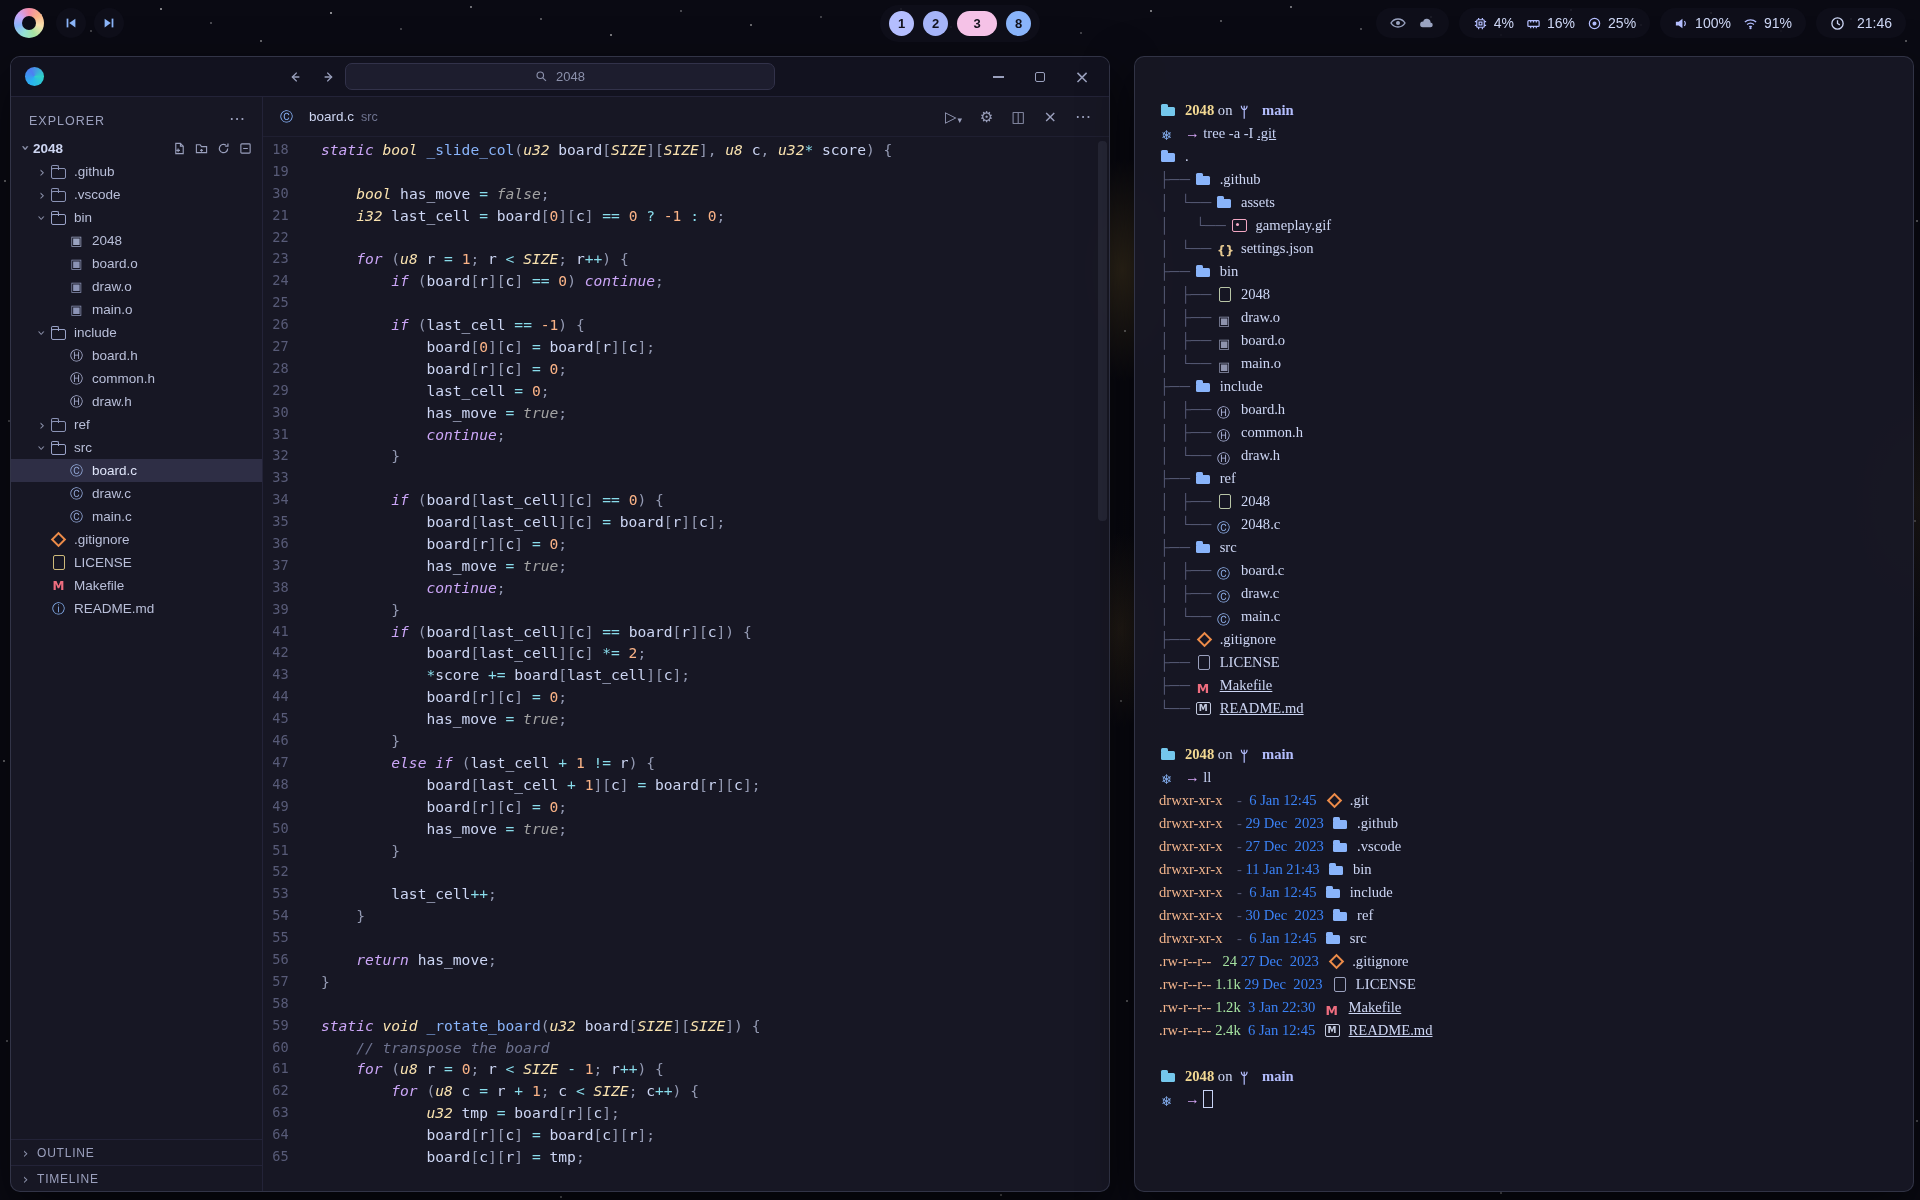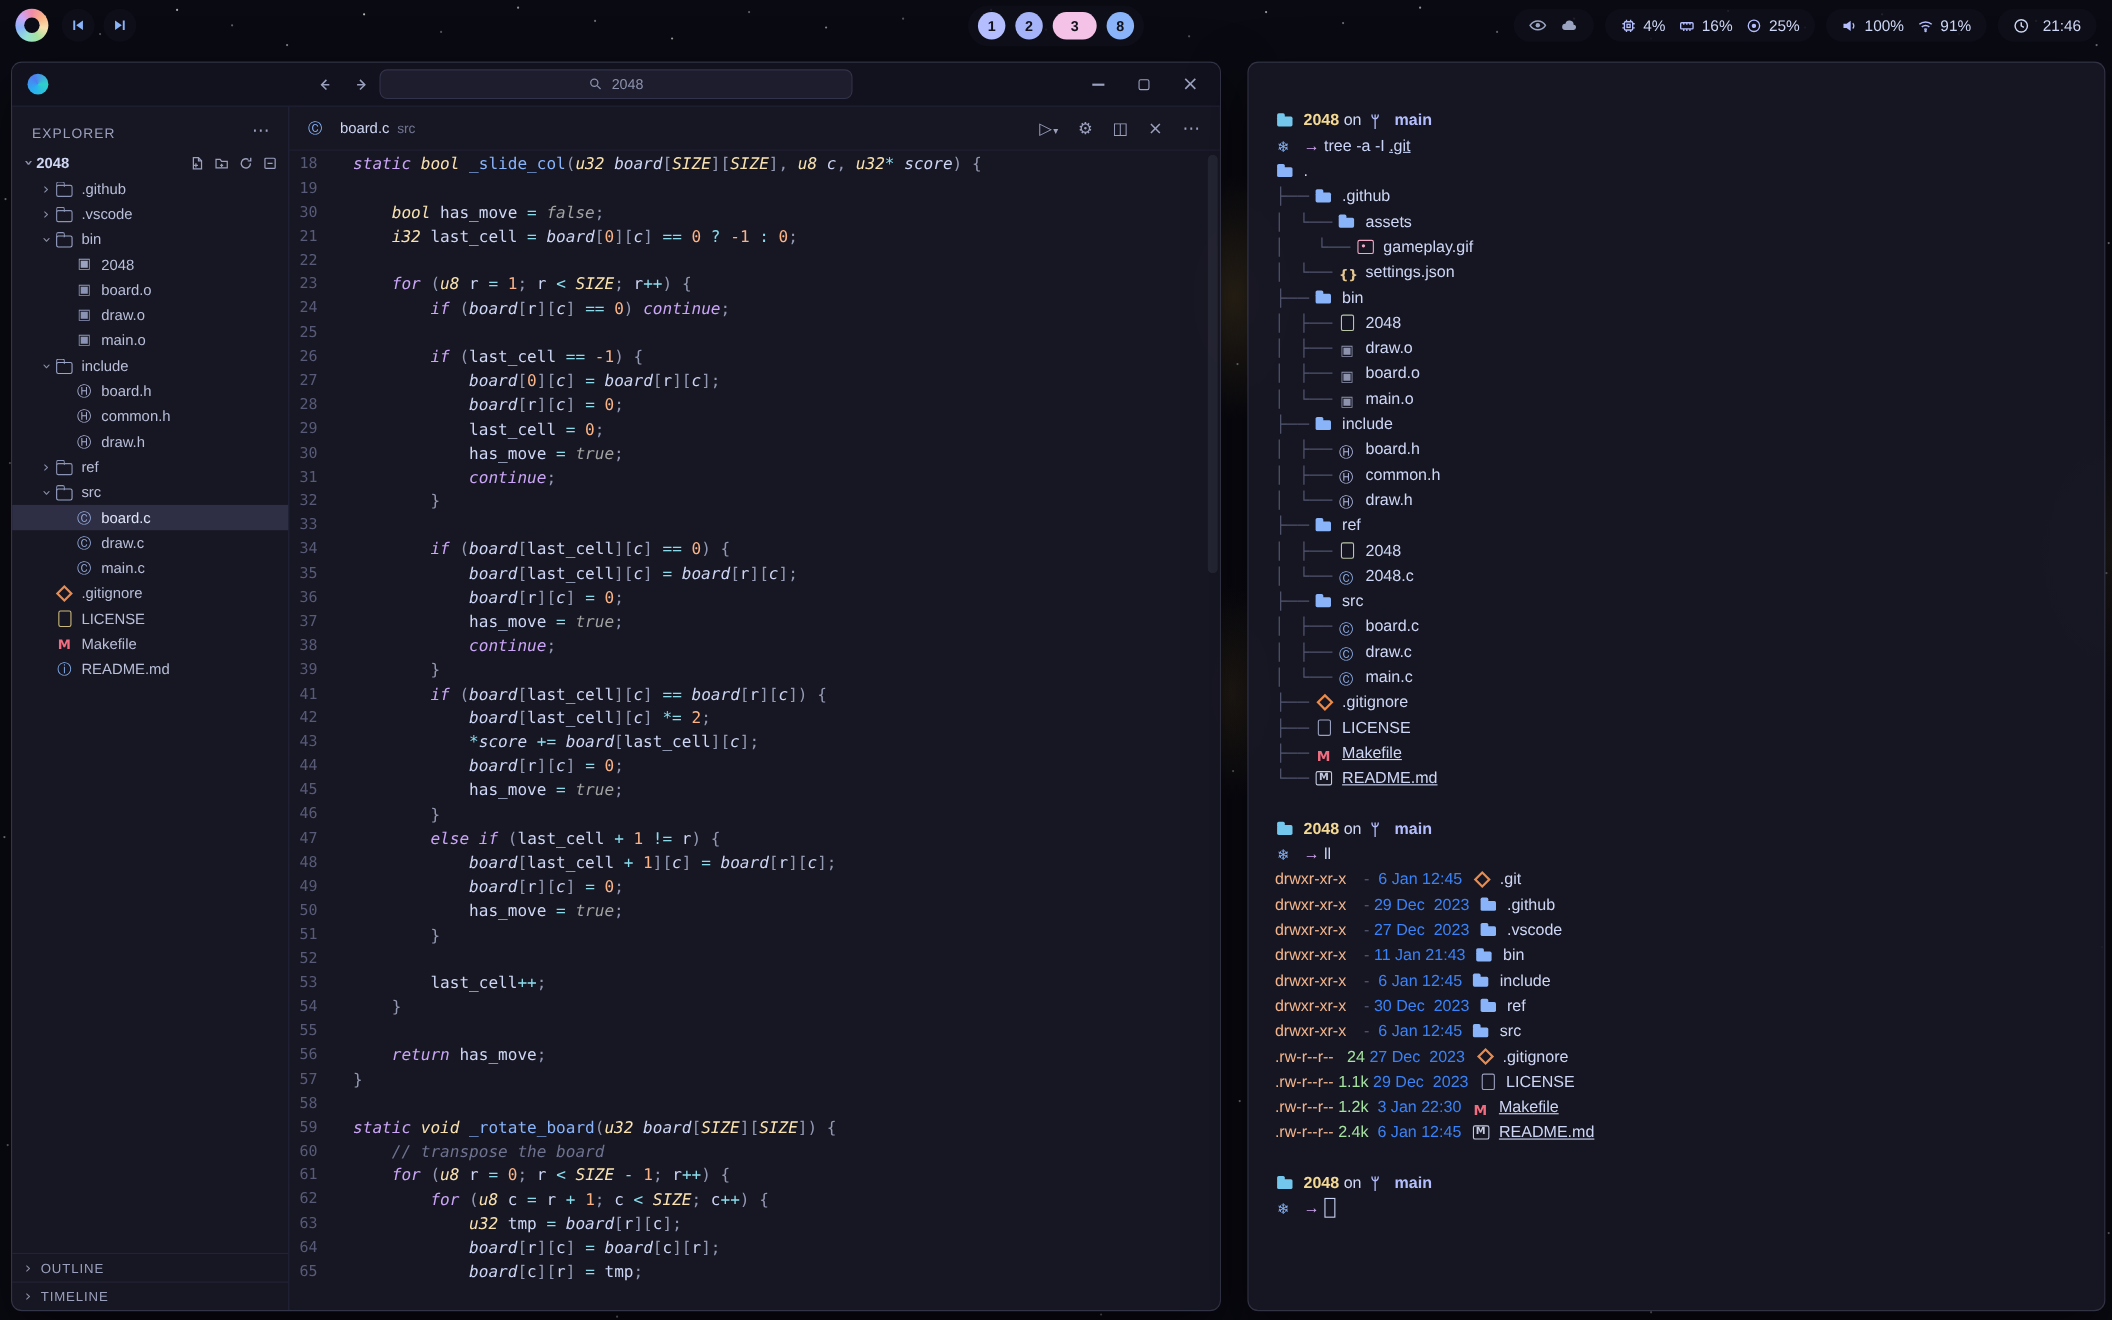--- a/index.html
+++ b/index.html
@@ -43,21 +43,21 @@
   .ws1{background:#b4befe}.ws2{background:#a5b4f8}.ws4{background:#89b4fa}
   .ws3{background:#f5c2e7;width:40px;border-radius:13px}
   .tright{margin-left:auto;display:flex;gap:10px;align-items:center}
   .pill{background:rgba(15,15,26,.88);border-radius:18px;padding:7px 14px;display:flex;gap:12px;align-items:center;font-size:14px;color:#cdd6f4}
   .stat{display:flex;gap:6px;align-items:center}
   .pill svg{display:block}
 
   
   .win{position:absolute;border-radius:10px;box-shadow:0 20px 50px rgba(0,0,0,.6);border:1px solid rgba(122,128,162,.28);overflow:hidden}
   #vscode{left:10px;top:56px;width:1100px;height:1136px;background:rgba(24,24,37,.97);display:flex;flex-direction:column}
-  #term{left:1134px;top:56px;width:780px;height:1136px;background:rgba(23,23,36,.95);padding:42px 24px 4px 24px;font-family:Liberation Sans, sans-serif;font-size:14.6px}
+  #term{left:1134px;top:56px;width:780px;height:1136px;background:rgba(23,23,36,.95);padding:42px 24px 4px 24px;font-family:Liberation Serif, serif;font-size:14.6px}
 
   
   .tb{height:40px;flex:none;display:flex;align-items:center;background:#12121f;border-bottom:1px solid #232338;position:relative}
   .vslogo{width:19px;height:19px;border-radius:50%;background:conic-gradient(from 210deg,#29b2f0,#4f7df2,#2fd0c8,#29b2f0);margin:0 12px 0 14px}
   .nav{position:absolute;left:calc(50% - 272px);display:flex;gap:20px;color:#9aa0bd}
   .navarrow{cursor:pointer;display:flex;align-items:center}
   .searchbox{position:absolute;left:50%;transform:translateX(-50%);width:430px;height:27px;background:#1d1d2e;border:1px solid #32324a;border-radius:7px;display:flex;align-items:center;justify-content:center;gap:8px;color:#8b90ab;font-size:13px;cursor:text}
   .wctl{margin-left:auto;display:flex;gap:28px;padding-right:20px;align-items:center}
   .wc{cursor:pointer;display:flex;align-items:center;justify-content:center;width:14px;height:14px}
   .wc-min{width:11px;height:2px;background:#9aa0bd;display:block}
@@ -110,21 +110,21 @@
   .ea-split::before{content:"◫";font-size:15px}
   .ea-close::before{content:"×";font-size:16px}
   .ea-more::before{content:"⋯";font-size:16px}
   .code{flex:1;overflow:hidden;padding-top:2px;font-family:"DejaVu Sans Mono",monospace;font-size:14.6px;position:relative}
   .cl{display:flex;height:21.9px;line-height:21.9px}
   .ln{width:58px;flex:none;text-align:center;padding-right:23px;color:#585b78;font-size:13.6px}
   .ct{white-space:pre}
   .tk-k{color:#cba6f7;font-style:italic}
   .tk-t{color:#f9e2af;font-style:italic}
   .tk-f{color:#89b4fa}
-  .tk-p{color:#cdd6f4;font-style:italic}
+  .tk-p{color:#cdd6f4;}
   .tk-w{color:#cdd6f4}
   .tk-n{color:#fab387}
   .tk-o{color:#89dceb}
   .tk-b{color:#a3a3a3;font-style:italic}
   .tk-c{color:#6e7390;font-style:italic}
   .tk-d{color:#9399b2}
   .sb{position:absolute;right:2px;top:4px;width:9px;height:380px;background:rgba(170,178,210,.10);border-radius:4px;cursor:pointer}
 
   
   .trow{height:23px;line-height:23px;white-space:pre}

